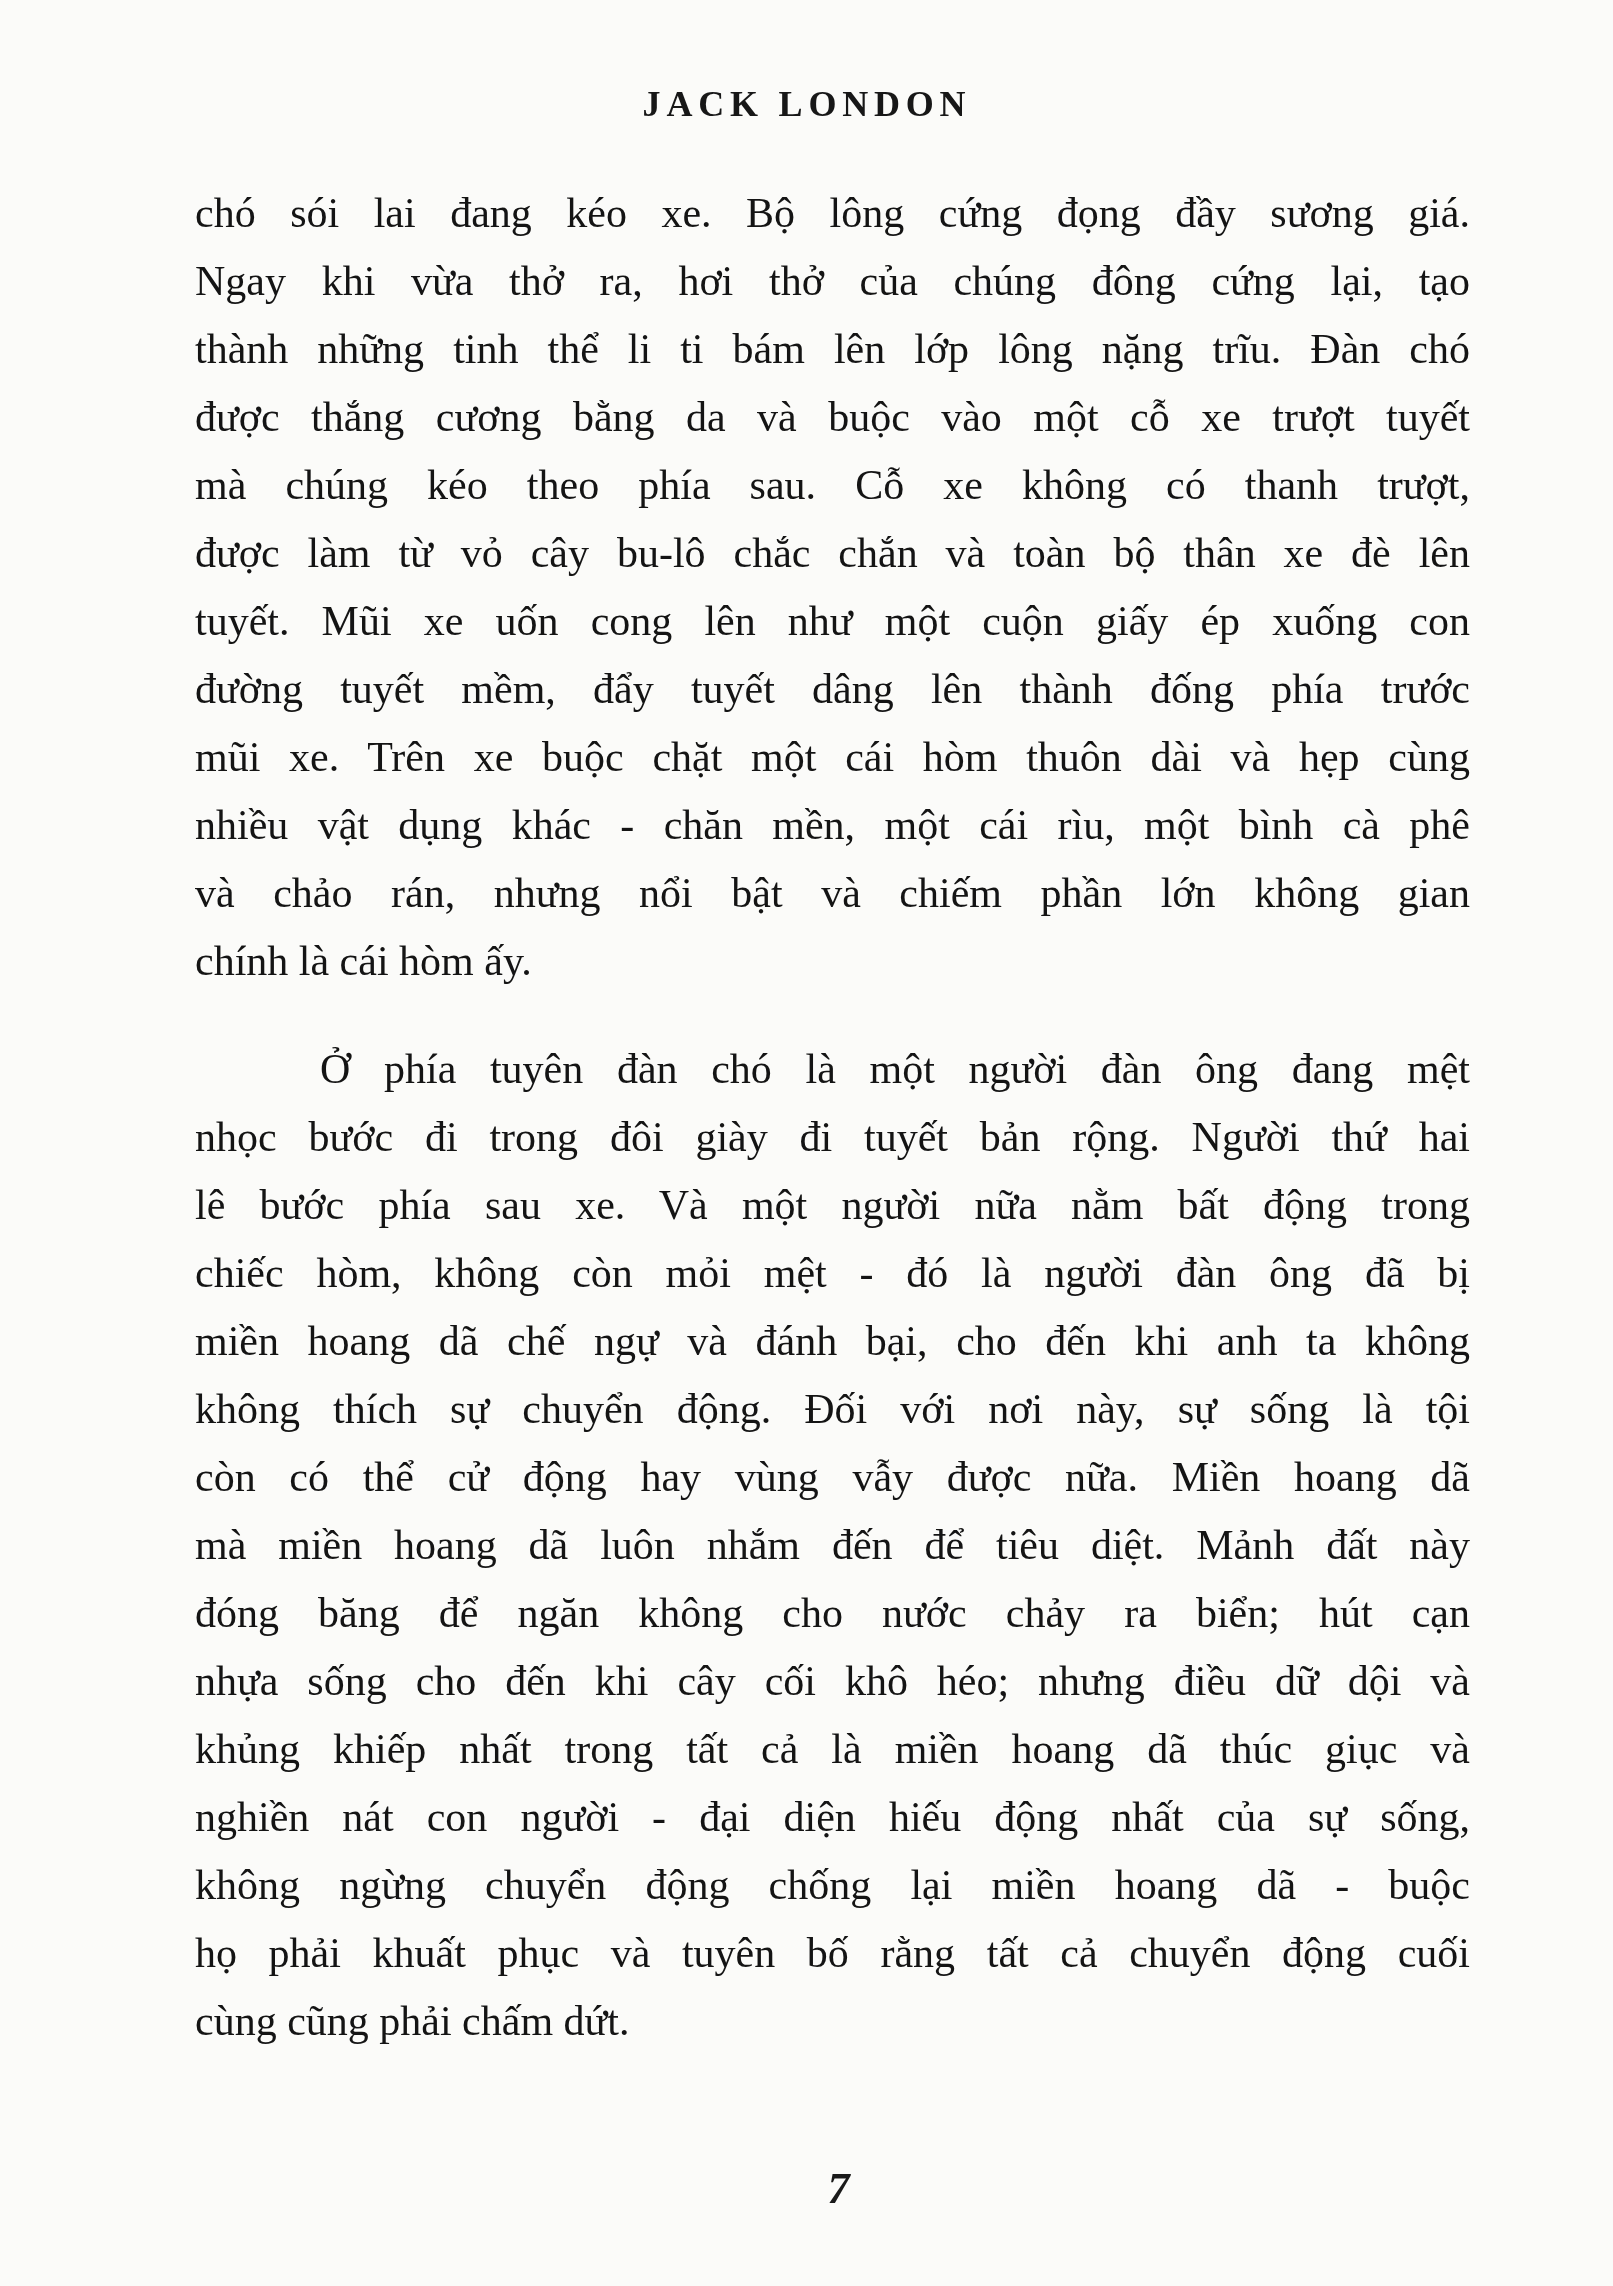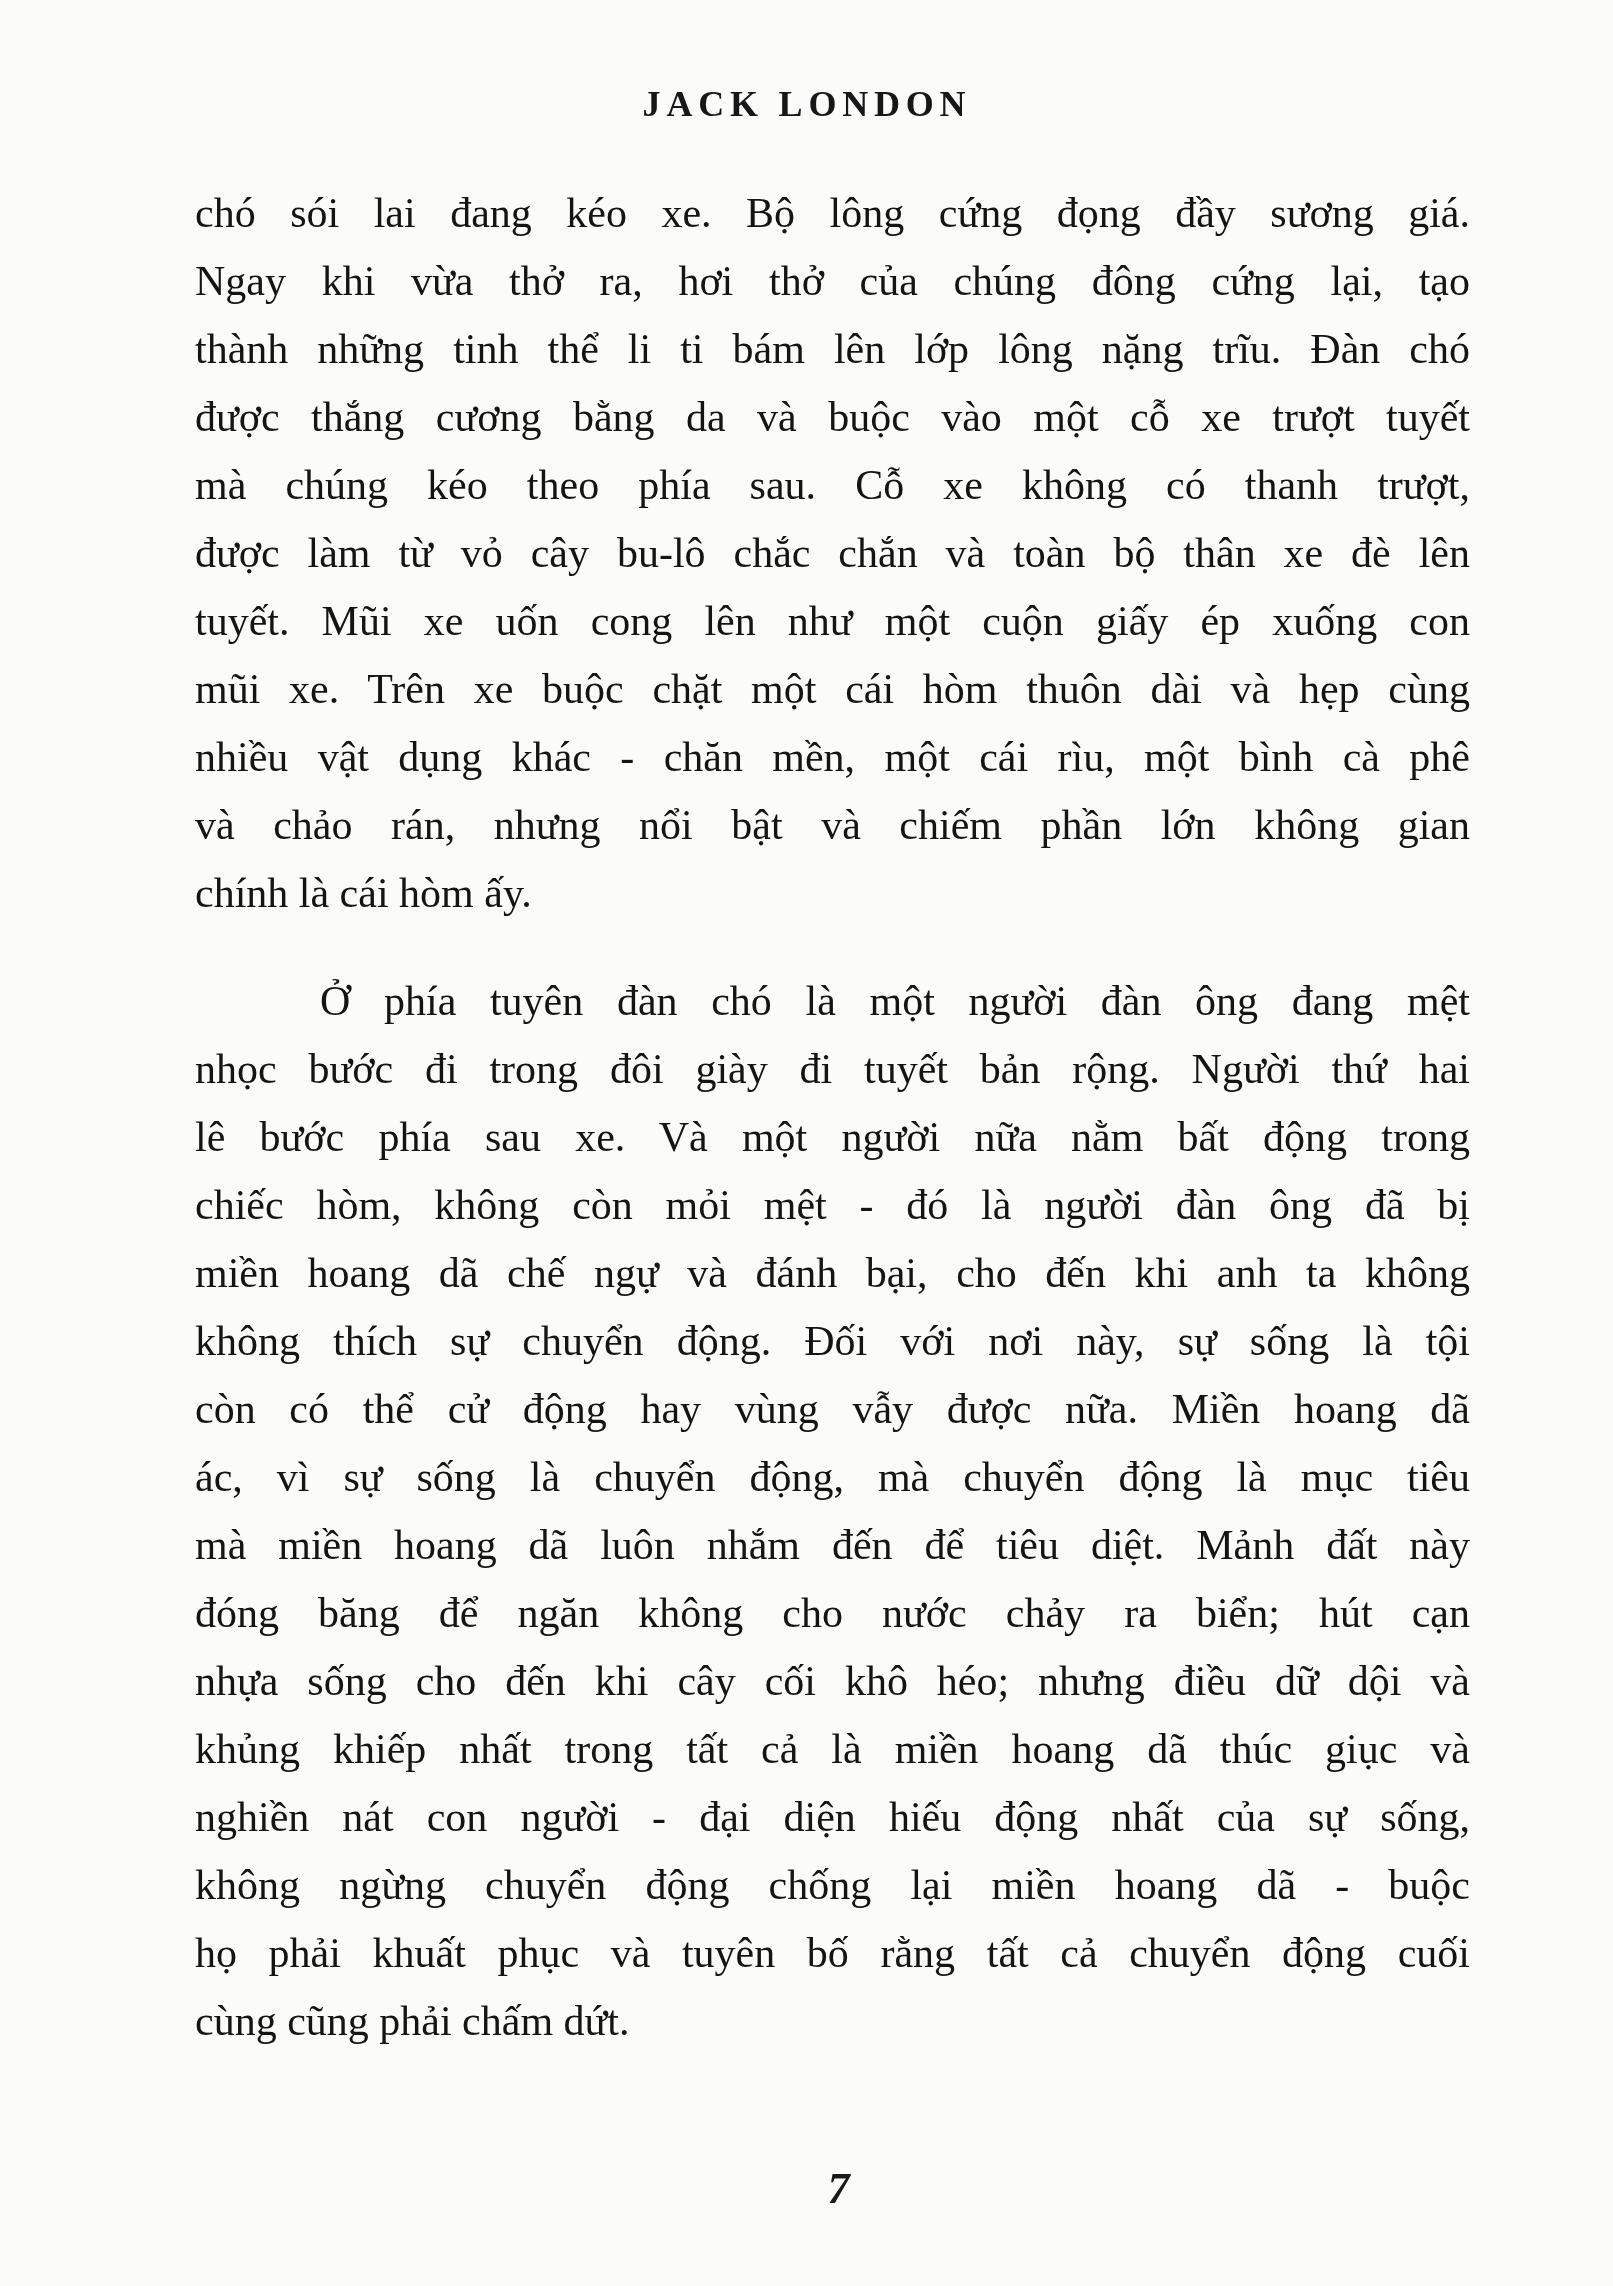--- a/index.html
+++ b/index.html
@@ -77,34 +77,34 @@
 
   <div class="text-block">
       <div class="para">
         <div class="line">chó sói lai đang kéo xe. Bộ lông cứng đọng đầy sương giá.</div>
         <div class="line">Ngay khi vừa thở ra, hơi thở của chúng đông cứng lại, tạo</div>
         <div class="line">thành những tinh thể li ti bám lên lớp lông nặng trĩu. Đàn chó</div>
         <div class="line">được thắng cương bằng da và buộc vào một cỗ xe trượt tuyết</div>
         <div class="line">mà chúng kéo theo phía sau. Cỗ xe không có thanh trượt,</div>
         <div class="line">được làm từ vỏ cây bu-lô chắc chắn và toàn bộ thân xe đè lên</div>
         <div class="line">tuyết. Mũi xe uốn cong lên như một cuộn giấy ép xuống con</div>
+        <div class="line">đường tuyết mềm, đẩy tuyết dâng lên thành đống phía trước</div>
         <div class="line">mũi xe. Trên xe buộc chặt một cái hòm thuôn dài và hẹp cùng</div>
         <div class="line">nhiều vật dụng khác - chăn mền, một cái rìu, một bình cà phê</div>
         <div class="line">và chảo rán, nhưng nổi bật và chiếm phần lớn không gian</div>
         <div class="line last-line">chính là cái hòm ấy.</div>
       </div>
       <div class="para">
         <div class="line indent">Ở phía tuyên đàn chó là một người đàn ông đang mệt</div>
         <div class="line">nhọc bước đi trong đôi giày đi tuyết bản rộng. Người thứ hai</div>
         <div class="line">lê bước phía sau xe. Và một người nữa nằm bất động trong</div>
         <div class="line">chiếc hòm, không còn mỏi mệt - đó là người đàn ông đã bị</div>
         <div class="line">miền hoang dã chế ngự và đánh bại, cho đến khi anh ta không</div>
         <div class="line">không thích sự chuyển động. Đối với nơi này, sự sống là tội</div>
         <div class="line">còn có thể cử động hay vùng vẫy được nữa. Miền hoang dã</div>
-        <div class="line">ác, vì sự sống là chuyển động, mà chuyển động là mục tiêu</div>
         <div class="line">mà miền hoang dã luôn nhắm đến để tiêu diệt. Mảnh đất này</div>
         <div class="line">đóng băng để ngăn không cho nước chảy ra biển; hút cạn</div>
         <div class="line">nhựa sống cho đến khi cây cối khô héo; nhưng điều dữ dội và</div>
         <div class="line">khủng khiếp nhất trong tất cả là miền hoang dã thúc giục và</div>
         <div class="line">nghiền nát con người - đại diện hiếu động nhất của sự sống,</div>
         <div class="line">không ngừng chuyển động chống lại miền hoang dã - buộc</div>
         <div class="line">họ phải khuất phục và tuyên bố rằng tất cả chuyển động cuối</div>
         <div class="line last-line">cùng cũng phải chấm dứt.</div>
       </div>
     </div>

